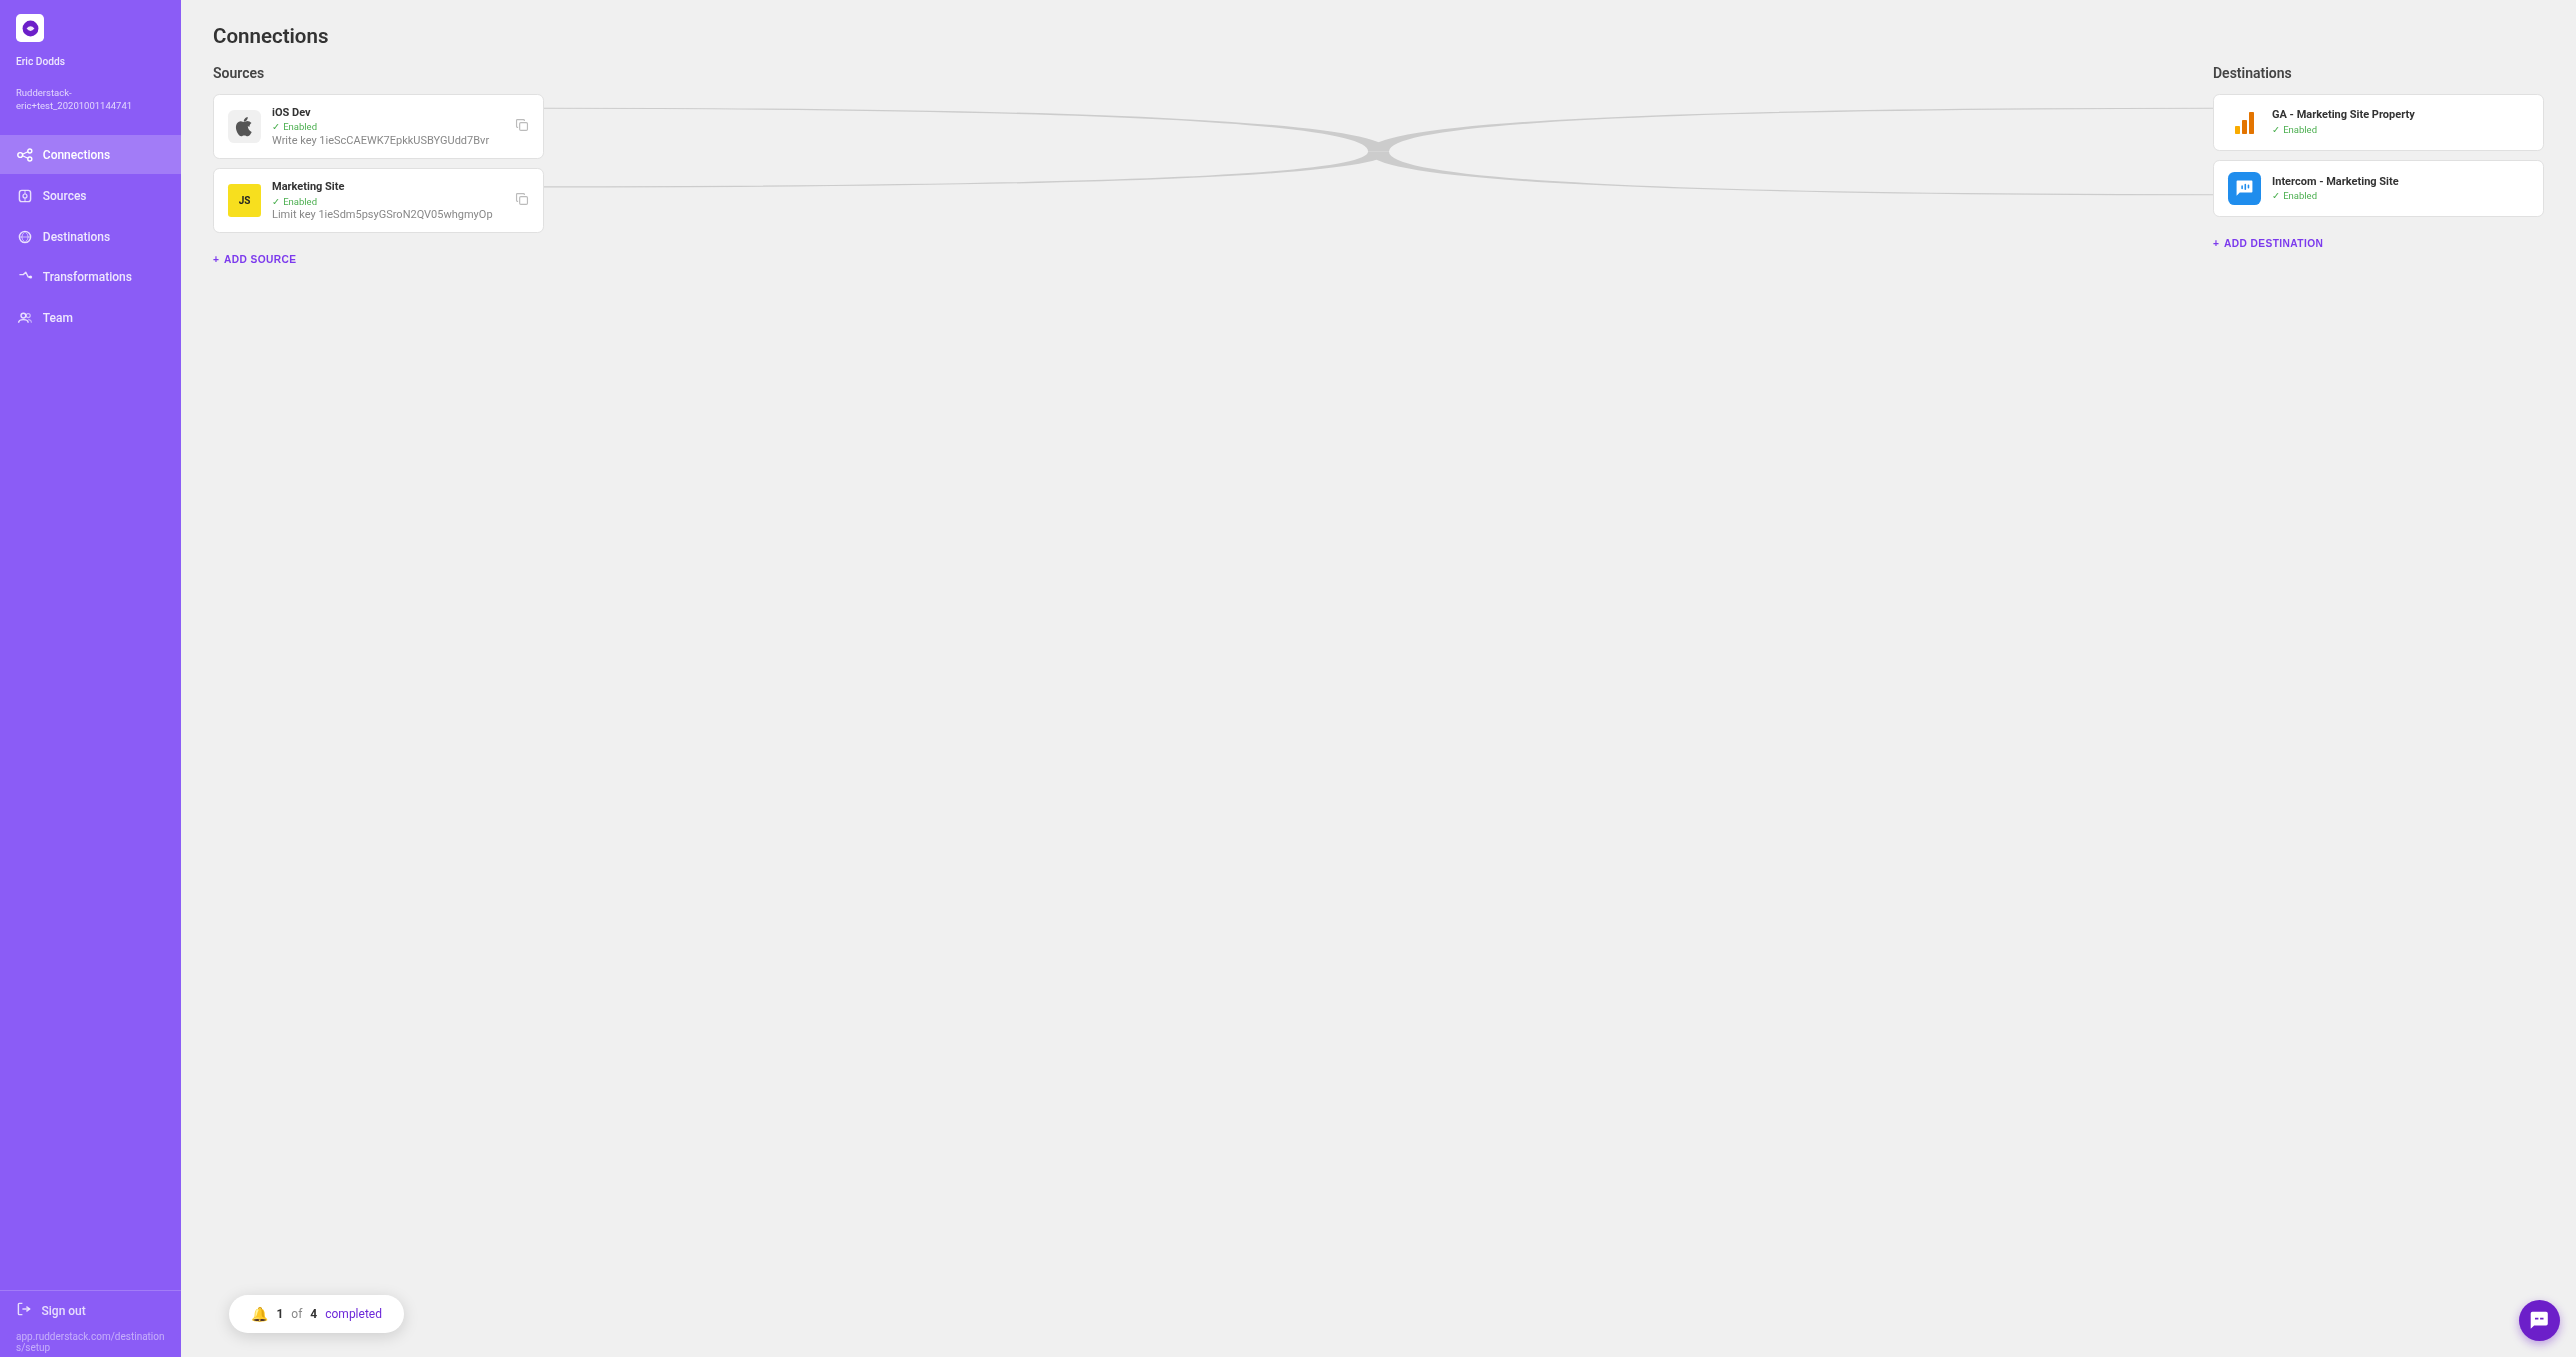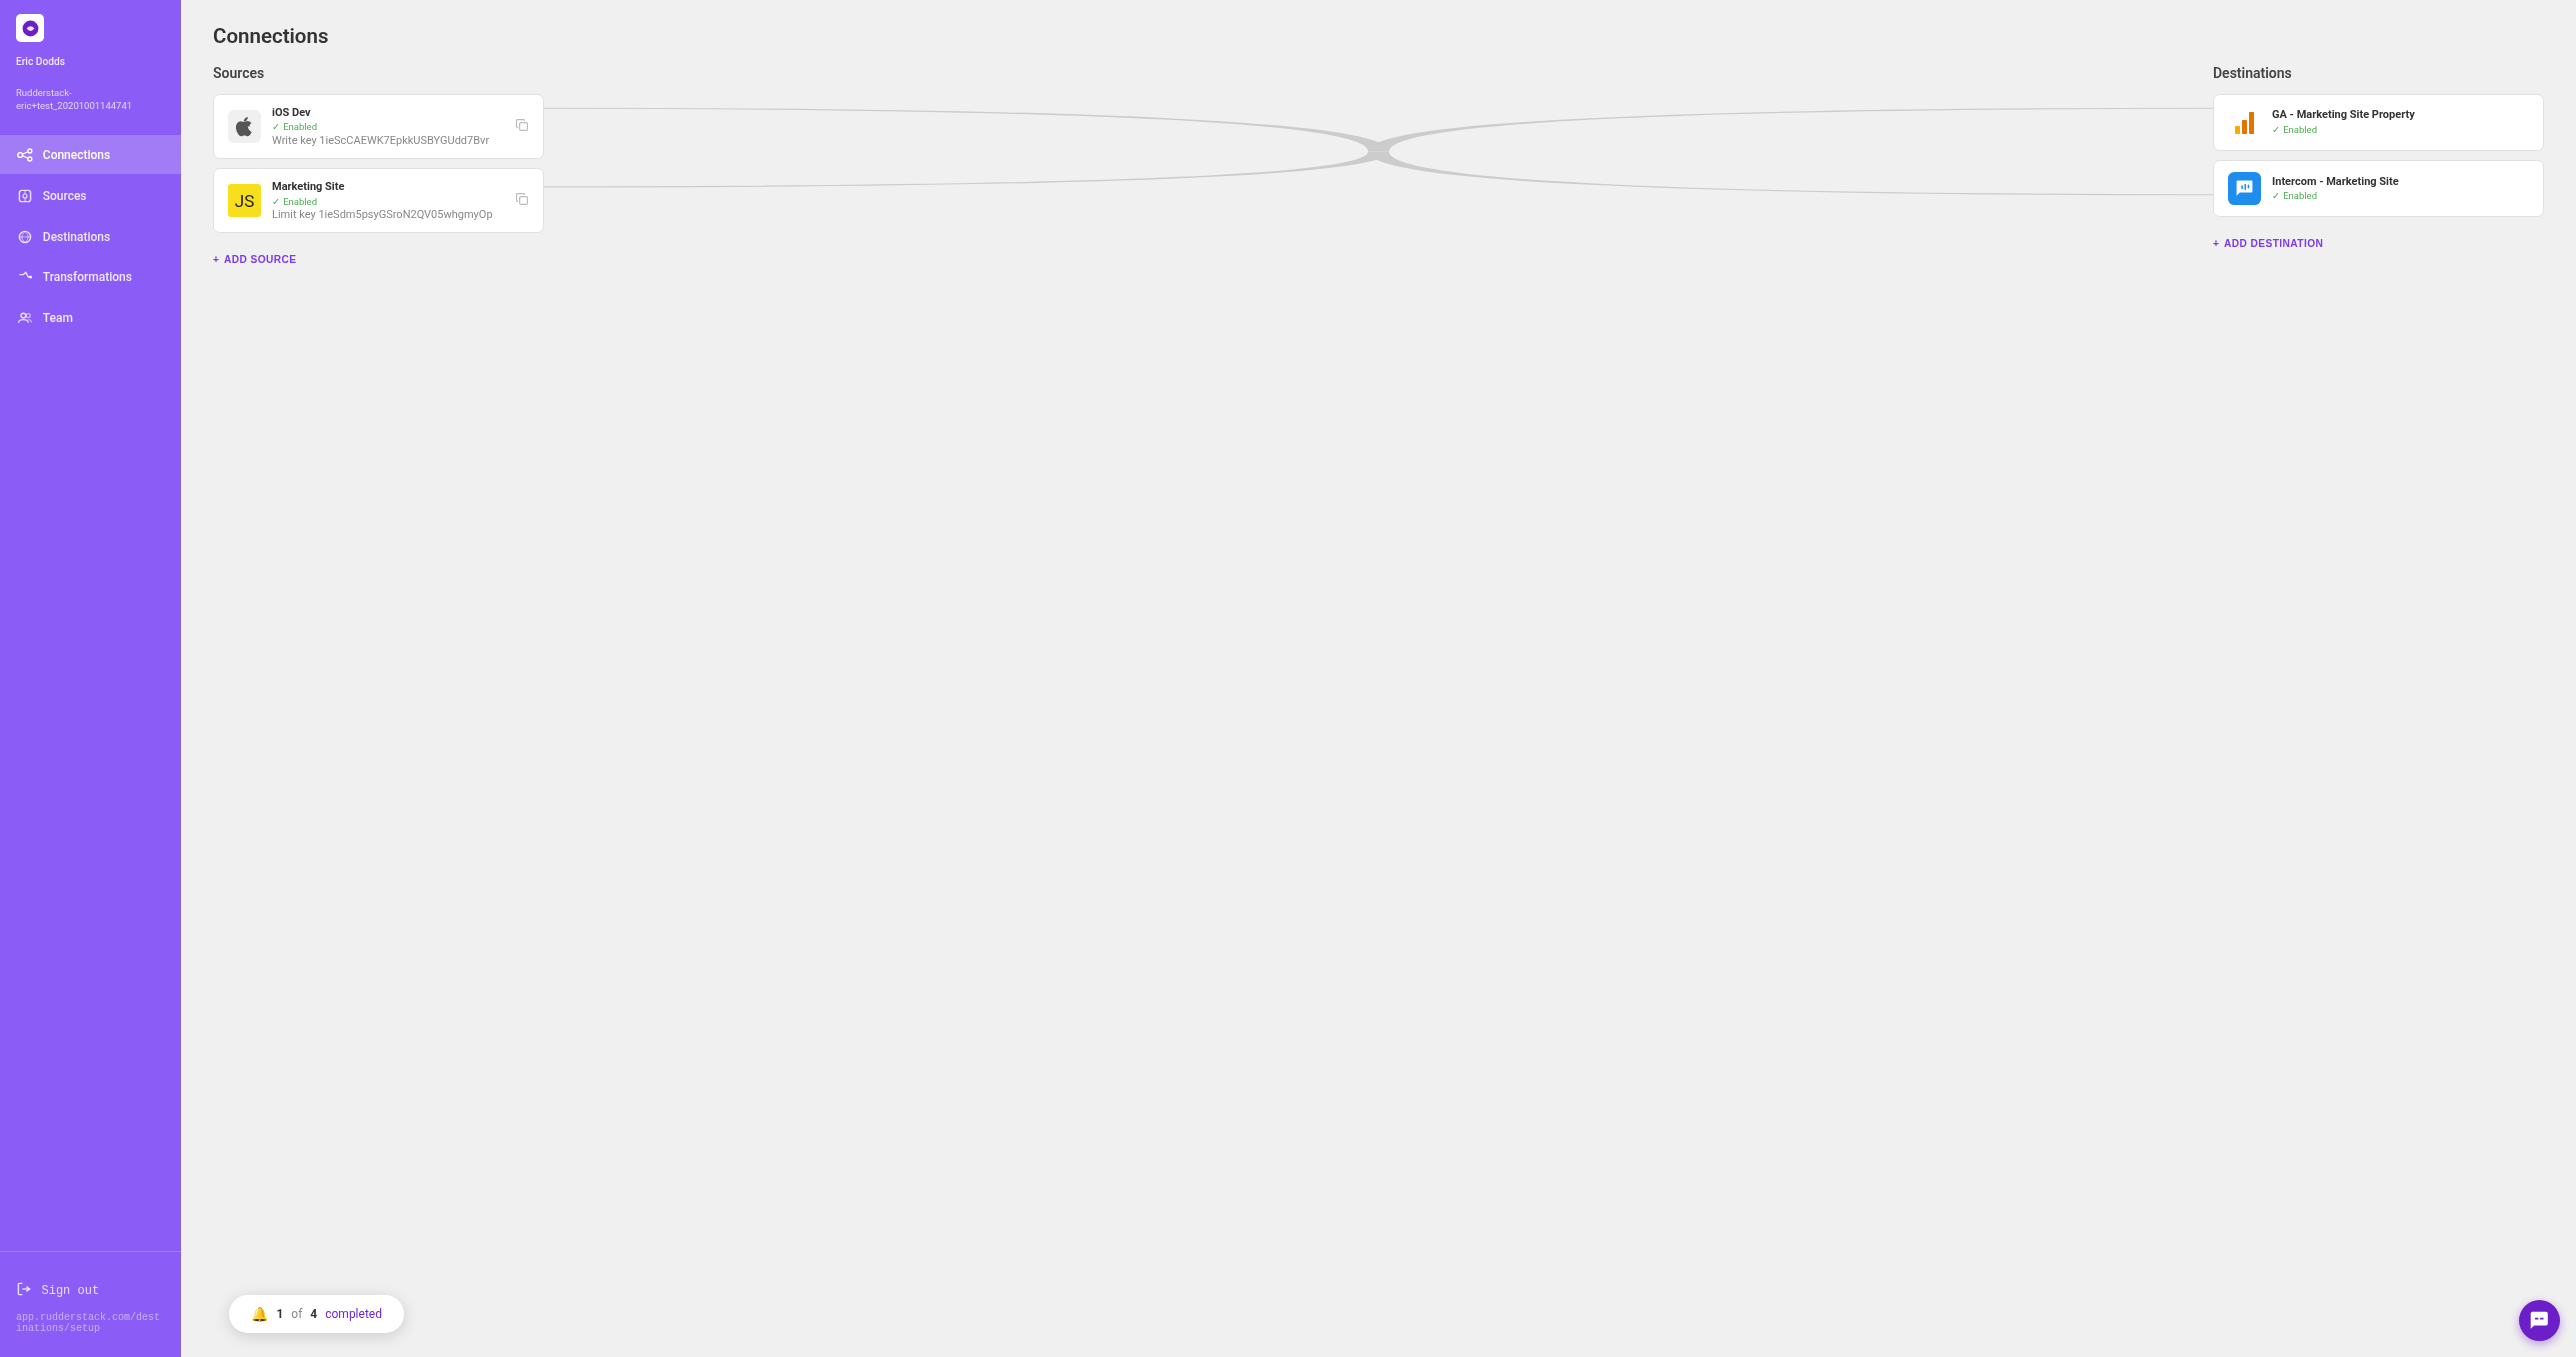--- a/index.html
+++ b/index.html
@@ -58,23 +58,22 @@
       font-weight: 500;
       border-radius: 0;
       transition: background 0.15s;
     }
     .sidebar-item.active {
       background: rgba(255,255,255,0.2);
       color: white;
     }
     .sidebar-item .icon { width: 17.3px; height: 17.3px; display: flex; align-items: center; justify-content: center; flex-shrink: 0; }
     .sidebar-bottom {
-      padding: 23px 16px;
+      padding: 4px 16px;
       border-top: 0.8px solid rgba(255,255,255,0.2);
-      font-family: Liberation Mono, monospace;
     }
     .sign-out-item {
       display: flex; align-items: center; gap: 9.5px;
       cursor: pointer;
       color: rgba(255,255,255,0.8);
       font-size: 12px;
       font-weight: 500;
       padding: 6.3px 0;
     }
     .sidebar-url {
@@ -179,21 +178,21 @@
     }
 
     .card-icon {
       width: 33px; height: 33px;
       border-radius: 6.3px;
       display: flex; align-items: center; justify-content: center;
       flex-shrink: 0;
       font-size: 17.3px;
     }
     .card-icon.apple { background: #f0f0f0; color: #555; }
-    .card-icon.js { background: #f7df1e; color: #222; font-weight: 400; font-size: 17px; border-radius: 3.2px; }
+    .card-icon.js { background: #f7df1e; color: #222; font-weight: 700; font-size: 10px; border-radius: 3.2px; }
     .card-icon.ga { background: #fff; }
     .card-icon.intercom { background: #1f8ded; border-radius: 6.3px; }
 
     .card-info { flex: 1; }
     .card-name {
       font-size: 11px;
       font-weight: 700;
       color: #333;
       margin-bottom: 2.4px;
     }

